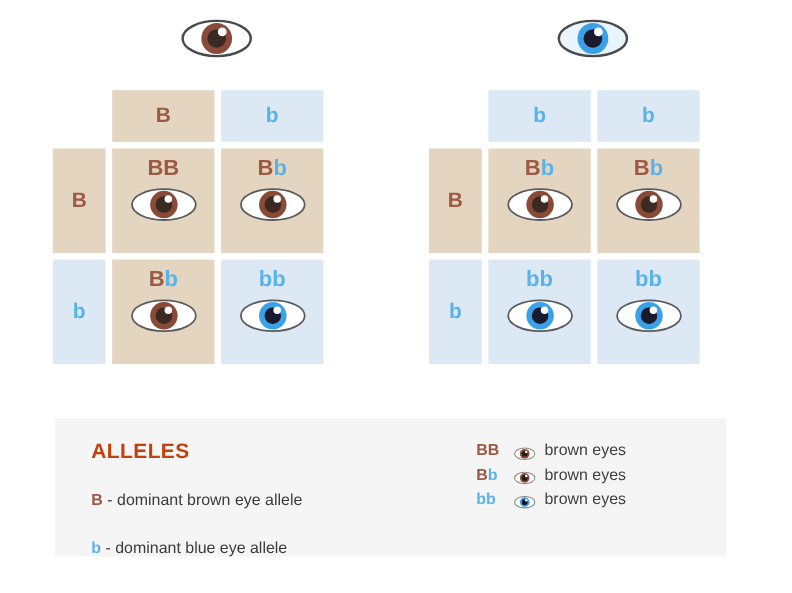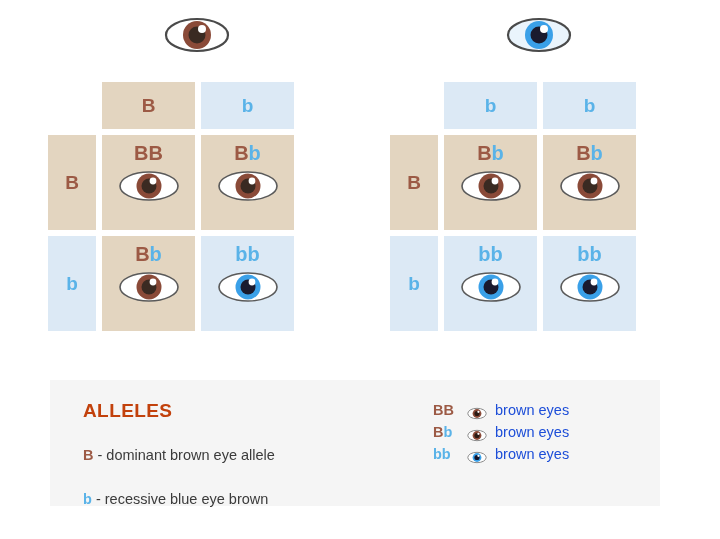--- a/index.html
+++ b/index.html
@@ -138,21 +138,21 @@
     white-space: nowrap;
   }
   .geno-eye {
     width: 20px;
     height: 13px;
     margin-right: 8px;
     flex: 0 0 auto;
   }
   .geno-label {
     font-size: 14.5px;
-    color: #1d4ed8;
+    color: #404040;
     white-space: nowrap;
   }
 </style>
 </head>
 <body>
 
 <div class="squares-area">
 
   <div class="punnett left">
     <div class="parent-row">
@@ -302,21 +302,21 @@
     </div>
   </div>
 </div>
 
 <div class="legend">
   <div class="legend-inner">
 
     <div class="legend-col alleles">
       <div class="legend-title">ALLELES</div>
       <div class="allele-line"><span class="key allele-B">B</span><span> - dominant brown eye allele</span></div>
-      <div class="allele-line"><span class="key allele-b">b</span><span> - recessive blue eye brown</span></div>
+      <div class="allele-line"><span class="key allele-b">b</span><span> - dominant blue eye allele</span></div>
     </div>
 
     <div class="legend-col genotypes">
 
       <div class="geno-row">
         <div class="geno-code"><span class="allele-B">B</span><span class="allele-B">B</span></div>
         <div class="geno-eye">
           <svg viewBox="0 0 20 13" width="20" height="13">
             <ellipse cx="10" cy="6.5" rx="9.2" ry="5.2" fill="#ffffff" stroke="#8a8a8a" stroke-width="1"></ellipse>
             <circle cx="10" cy="6.5" r="4.4" fill="#8a4a38"></circle>

